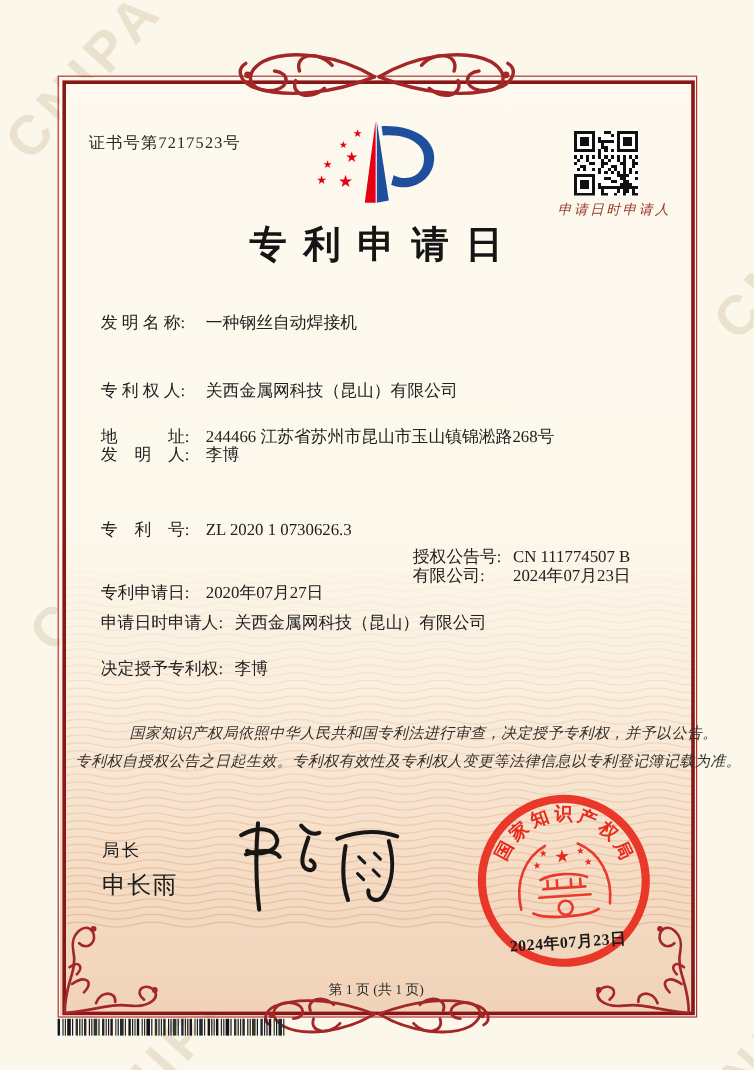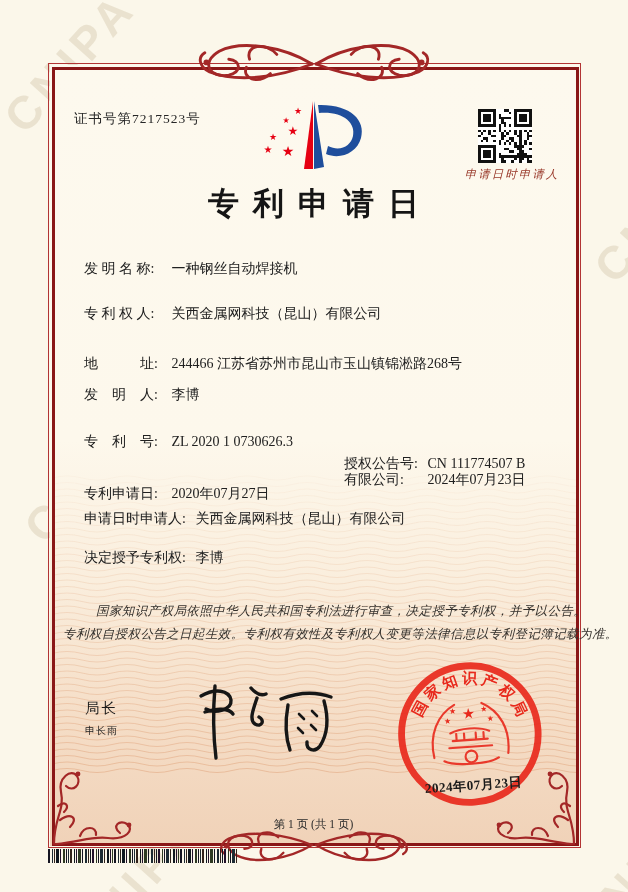--- a/index.html
+++ b/index.html
@@ -43,27 +43,27 @@
   #logo{left:258px;top:96px;}
   #title{left:48px;top:183px;width:531px;text-align:center;
     font-size:31px;font-weight:600;letter-spacing:14px;text-indent:14px;color:#151515;}
   
   .row{position:absolute;left:84px;font-size:14px;white-space:nowrap;color:#202020;}
   .row .lbl{display:inline-block;min-width:78px;color:#202020;}
   .row .val{margin-left:6px;}
   
   .stmt{position:absolute;font-size:12.5px;font-style:italic;color:#33302c;
     letter-spacing:0.4px;white-space:nowrap;}
-  #stmt1{left:96px;top:603px;font-style:italic;}
+  #stmt1{left:108px;top:603px;font-style:italic;}
   #stmt2{left:63px;top:626px;}
   
   #signer-role{left:85px;top:699px;font-family:"Liberation Sans","DejaVu Sans",sans-serif;
     font-size:14.5px;letter-spacing:2px;color:#1c1c1c;}
   #signer-name{left:85px;top:724px;font-family:"Liberation Sans","DejaVu Sans",sans-serif;
-    font-size:10px;letter-spacing:1px;color:#1c1c1c;}
+    font-size:20px;letter-spacing:1px;color:#1c1c1c;}
   #signature-svg{left:185px;top:672px;}
   
   #seal-svg{left:392px;top:658px;transform:rotate(-4deg);}
   
   #page-footer{left:48px;top:817px;width:531px;text-align:center;font-size:11.5px;color:#2a2a2a;}
   #barcode{left:48px;top:849px;width:192px;height:14px;}
   #barcode span{position:absolute;top:0;height:14px;display:block;}
 </style>
 </head>
 <body>
@@ -388,29 +388,29 @@
     <text x="30" y="60" font-size="14">★</text>
   </g>
 </svg>
 
 <div id="title" class="abs">专利申请日</div>
 
 <div class="row" style="top:260px">
   <span class="lbl">发 明 名 称:</span>
   <span class="val">一种钢丝自动焊接机</span>
 </div>
-<div class="row" style="top:305px">
+<div class="row" style="top:317px">
   <span class="lbl">专 利 权 人:</span>
   <span class="val">关西金属网科技（昆山）有限公司</span>
 </div>
 <div class="row" style="top:355px">
   <span class="lbl">地　　　址:</span>
   <span class="val">244466 江苏省苏州市昆山市玉山镇锦淞路268号</span>
 </div>
-<div class="row" style="top:386px">
+<div class="row" style="top:370px">
   <span class="lbl">发　明　人:</span>
   <span class="val">李博</span>
 </div>
 <div class="row" style="top:433px">
   <span class="lbl">专　利　号:</span>
   <span class="val">ZL 2020 1 0730626.3</span>
 </div>
 <div class="row" style="top:455px;left:344px">
   <span class="lbl" style="min-width:74px">授权公告号:</span>
   <span class="val">CN 111774507 B</span>

